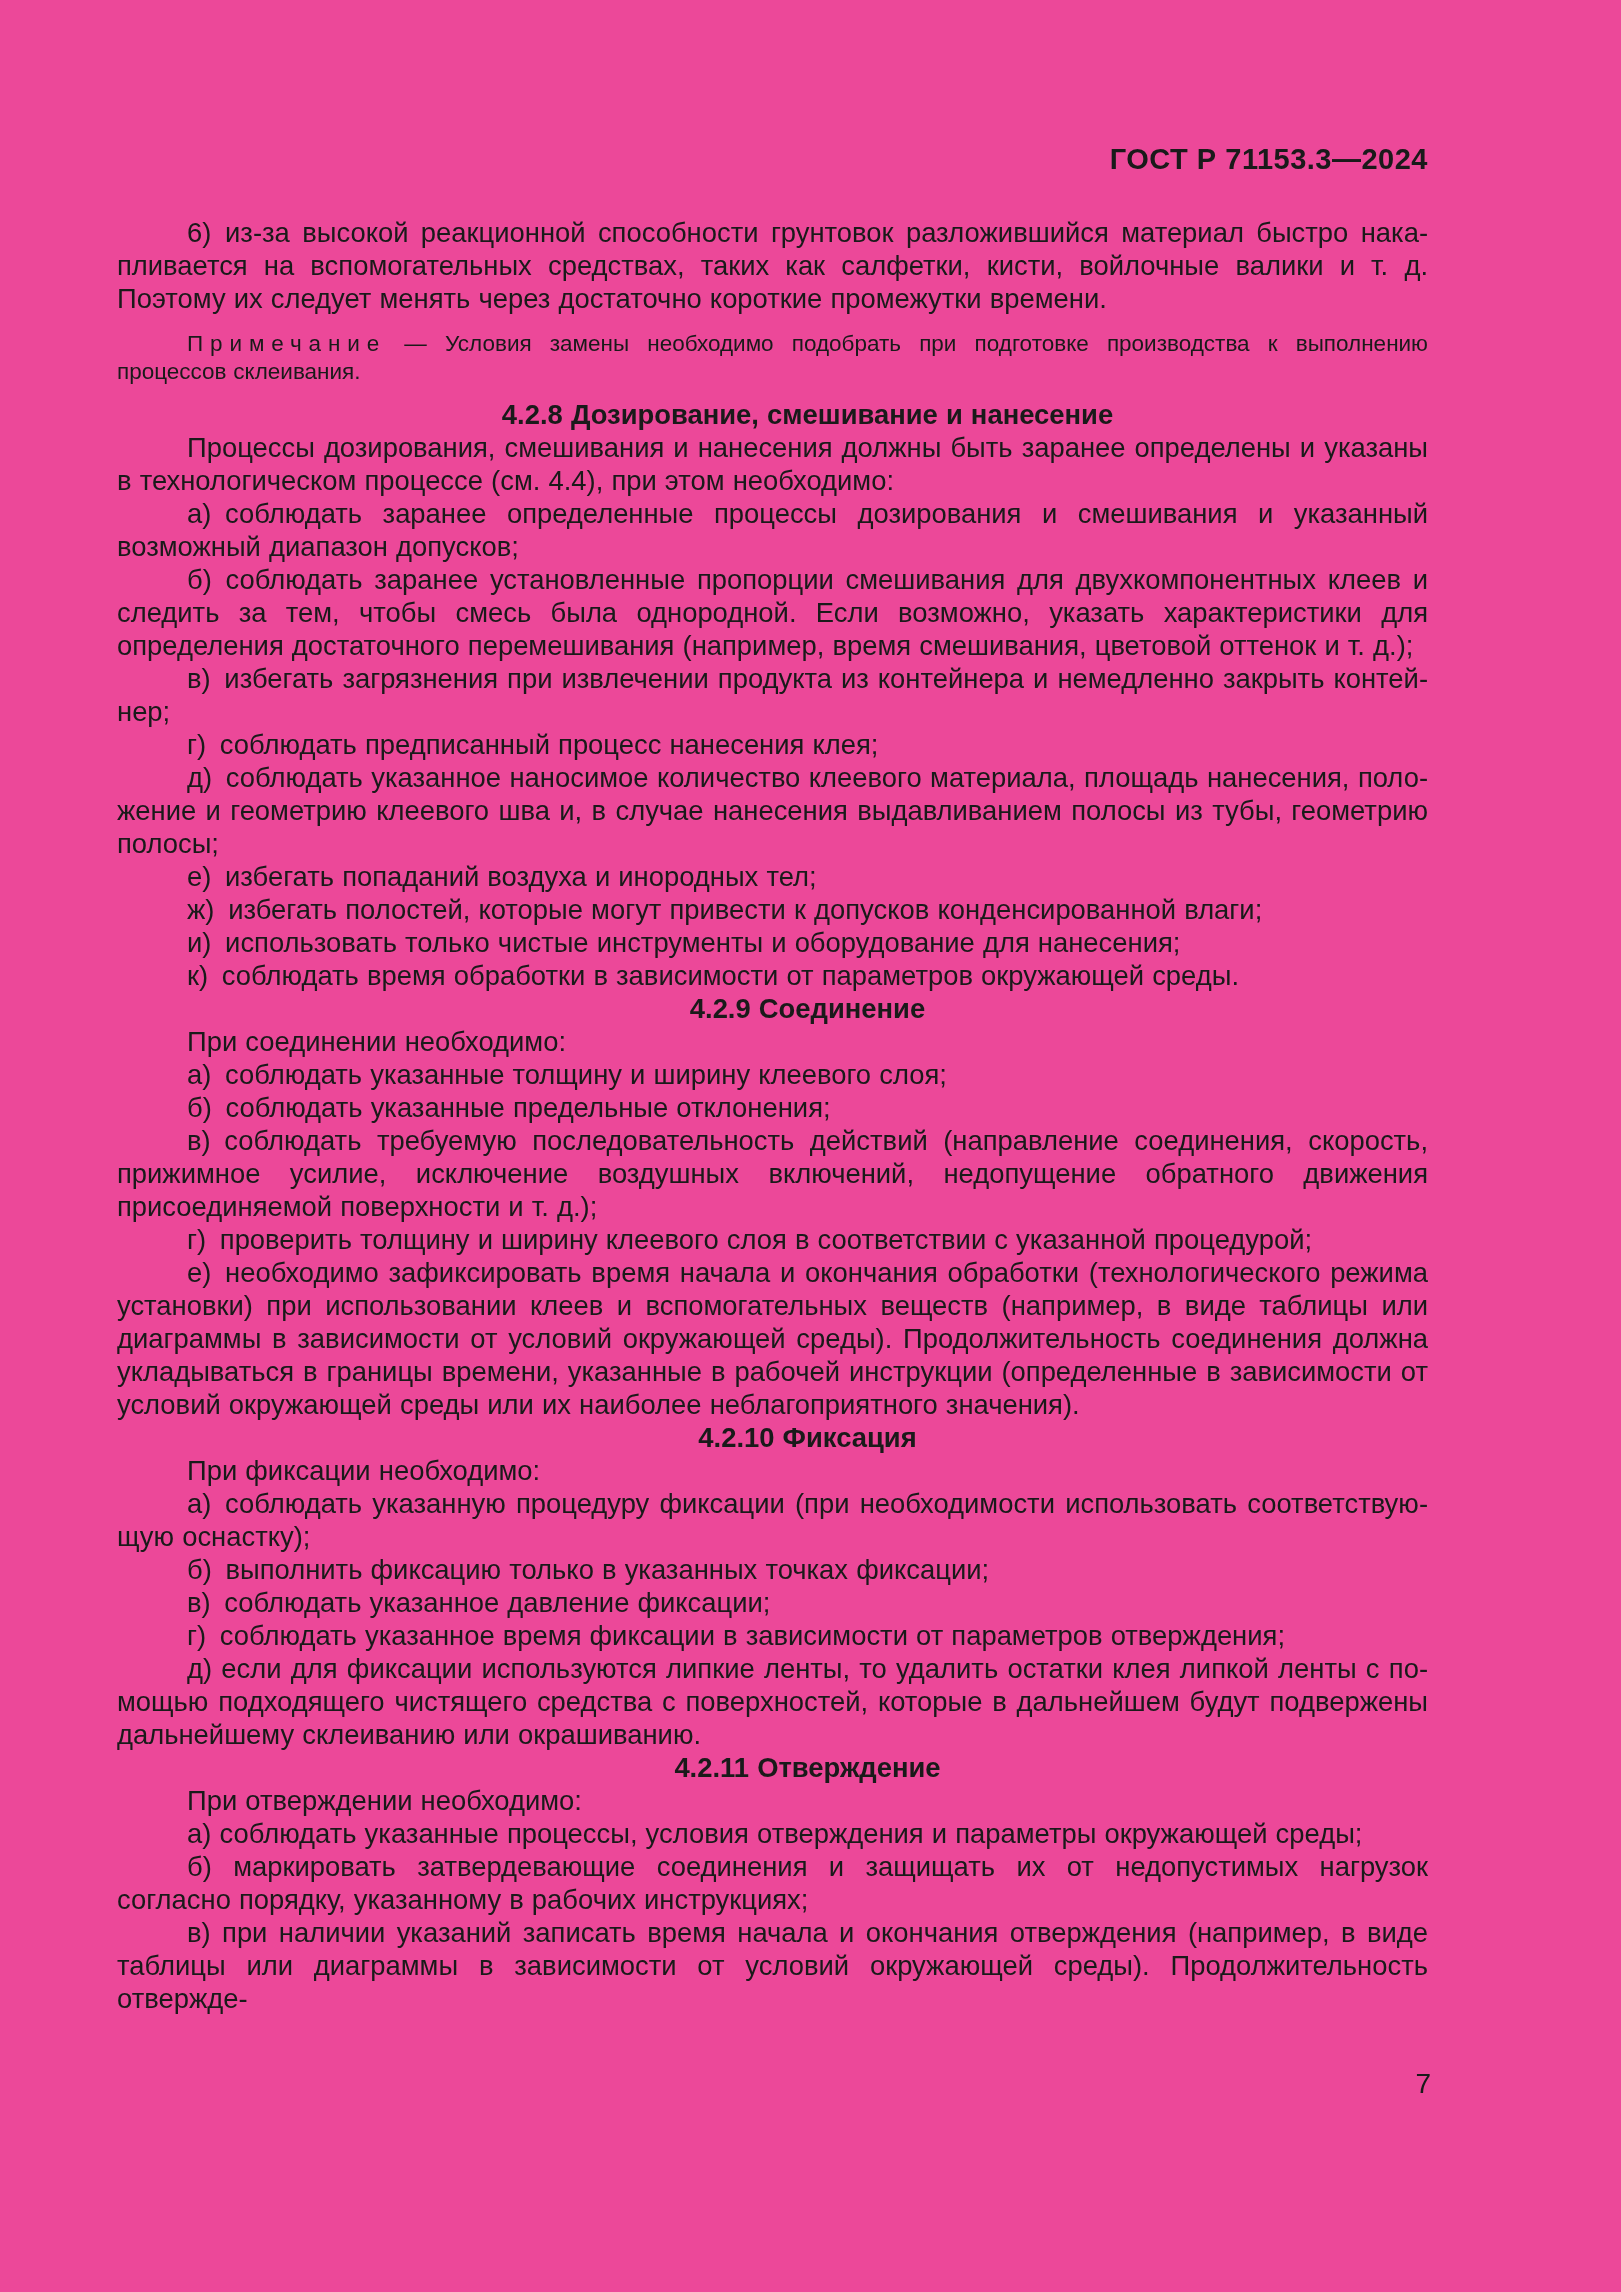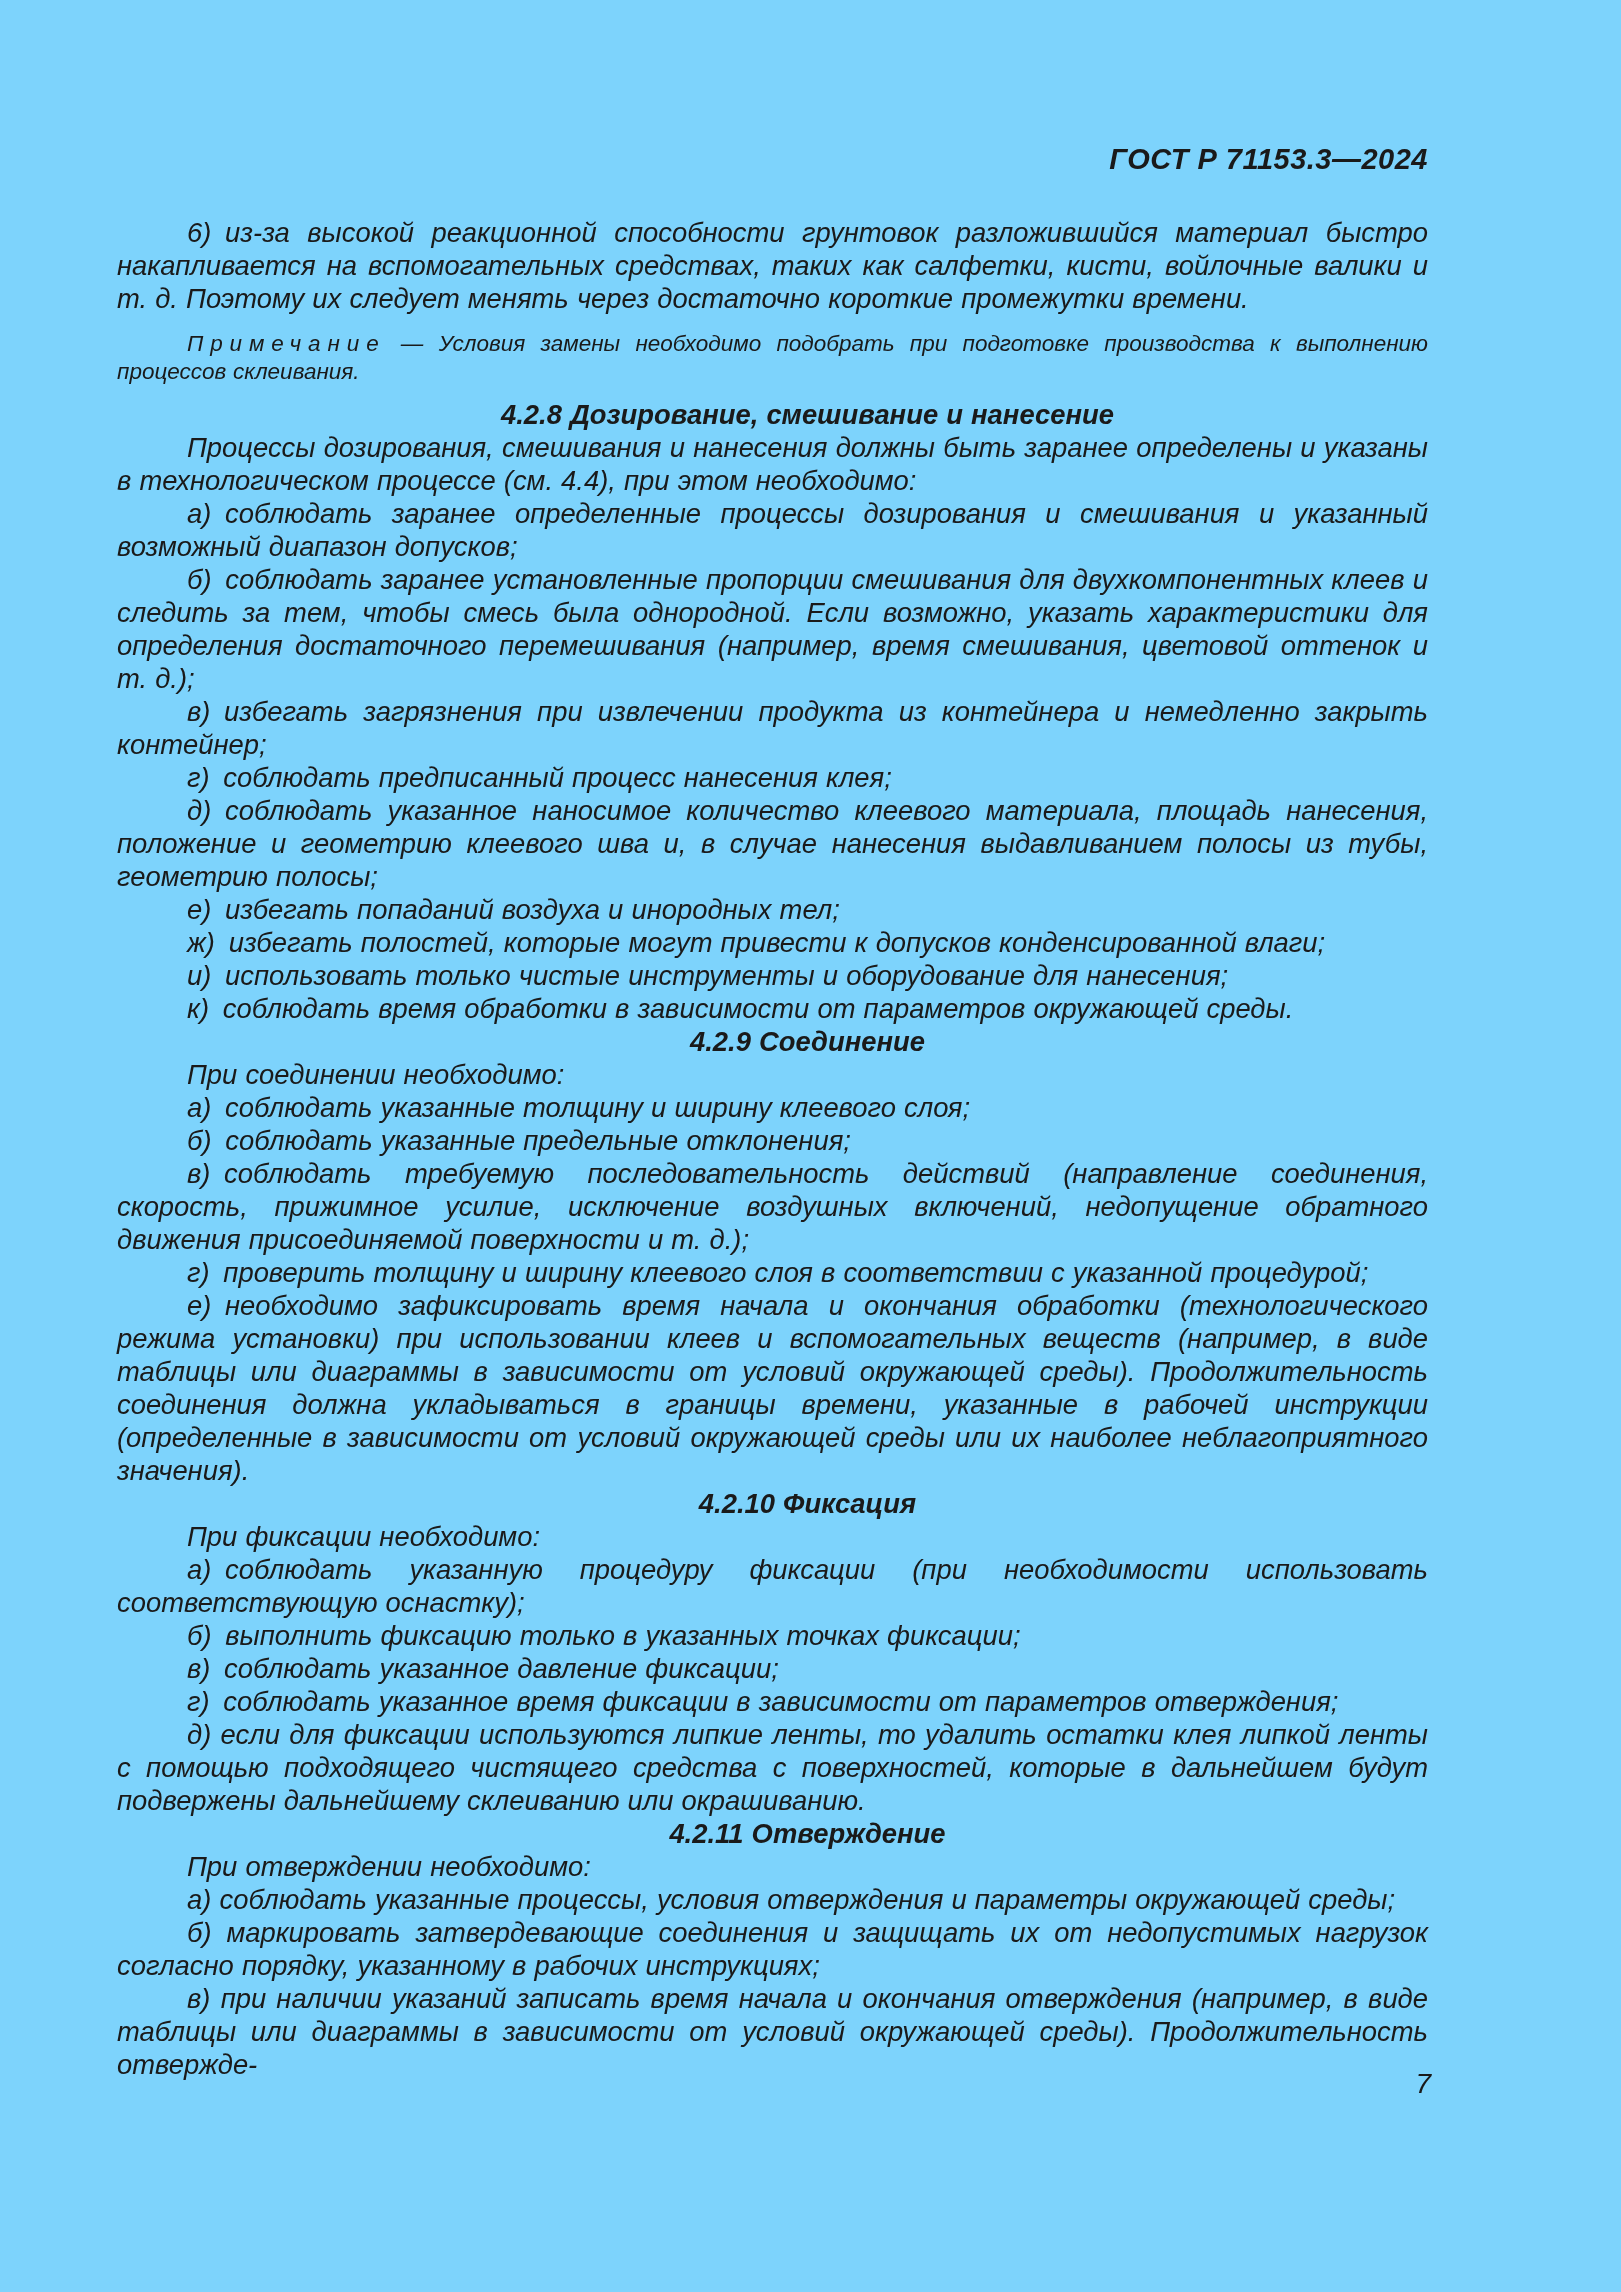--- a/index.html
+++ b/index.html
@@ -1,24 +1,23 @@
 <!DOCTYPE html>
 <html lang="ru"><head>
 <meta charset="utf-8">
 <style>
   html, body { margin: 0; padding: 0; background: #e8e8e8; }
   .page {
     position: relative;
     width: 1621px;
     height: 2293px;
-    background: #7dd3fc;
+    background: #ec4899;
     font-family: "Liberation Sans", sans-serif;
     color: #1a1a1a;
     overflow: hidden;
-    font-style: italic;
   }
   .doc-header {
     position: absolute;
     top: 143px;
     left: 117px;
     width: 1311px;
     text-align: right;
     font-weight: 700;
     font-size: 29px;
     letter-spacing: 0.5px;

